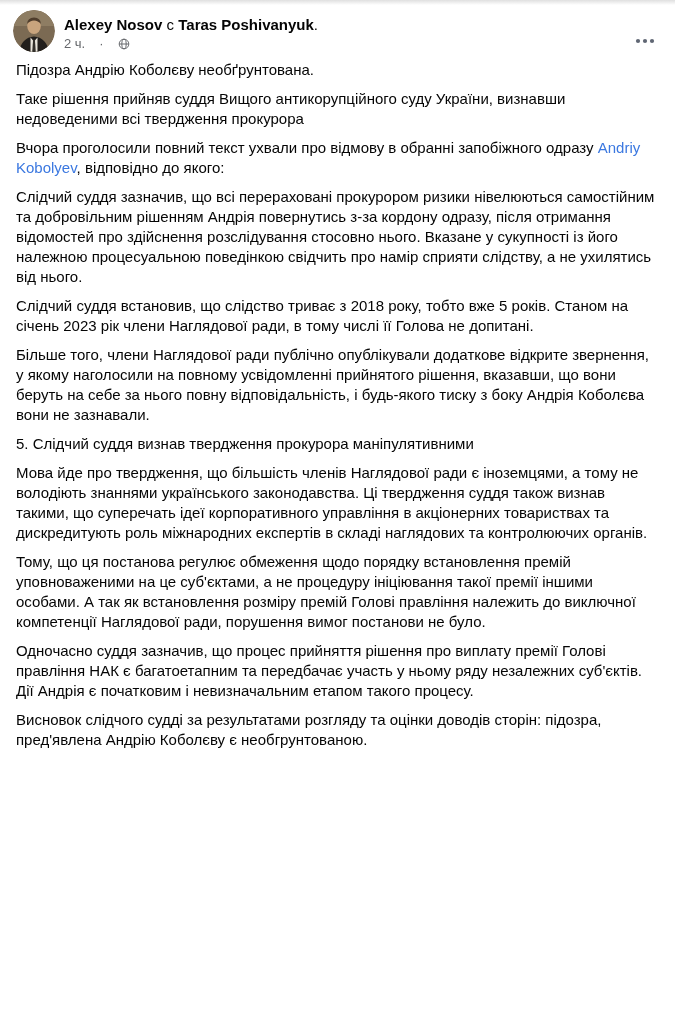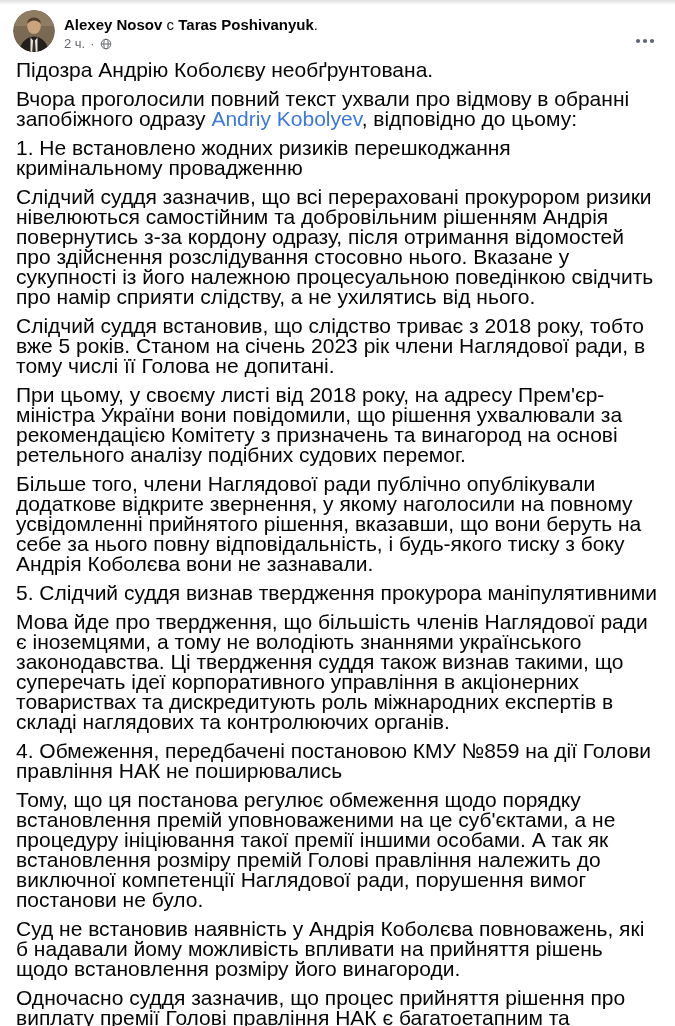--- a/index.html
+++ b/index.html
@@ -49,21 +49,21 @@
   .name-line a {
     font-weight: 700;
     color: #050505;
     text-decoration: none;
     cursor: pointer;
   }
   .name-connector { font-weight: 400; color: #050505; }
   .meta-line {
     display: flex;
     align-items: center;
-    gap: 5px;
+    gap: 14px;
     font-size: 13px;
     line-height: 17px;
     color: #65676b;
     margin-top: 1px;
   }
   .meta-line a {
     color: #65676b;
     text-decoration: none;
     cursor: pointer;
   }
@@ -78,21 +78,21 @@
     border-radius: 50%;
     display: flex;
     align-items: center;
   }
   
   .post-body {
     padding: 4px 16px 10px 16px;
   }
   .post-body p {
     margin: 0 0 9px 0;
-    font-size: 21px;
+    font-size: 15px;
     line-height: 20px;
     color: #050505;
     word-wrap: break-word;
   }
   .post-body p:last-child { margin-bottom: 0; }
   .mention-link {
     color: #3b78e0;
     text-decoration: none;
     cursor: pointer;
   }
@@ -145,28 +145,25 @@
       <svg width="20" height="6" viewBox="0 0 20 6">
         <circle cx="3" cy="3" r="2.1" fill="#5f6673"></circle>
         <circle cx="10" cy="3" r="2.1" fill="#5f6673"></circle>
         <circle cx="17" cy="3" r="2.1" fill="#5f6673"></circle>
       </svg>
     </button>
   </header>
 
   <div class="post-body">
     <p>Підозра Андрію Коболєву необґрунтована.</p>
-    <p><span>Вчора проголосили повний текст ухвали про відмову в обранні запобіжного одразу </span><a class="mention-link">Andriy Kobolyev</a><span>, відповідно до цьому:</span></p>
-    <p>1. Не встановлено жодних ризиків перешкоджання кримінальному провадженню</p>
+    <p>Таке рішення прийняв суддя Вищого антикорупційного суду України, визнавши недоведеними всі твердження прокурора</p>
+    <p><span>Вчора проголосили повний текст ухвали про відмову в обранні запобіжного одразу </span><a class="mention-link">Andriy Kobolyev</a><span>, відповідно до якого:</span></p>
     <p>Слідчий суддя зазначив, що всі перераховані прокурором ризики нівелюються самостійним та добровільним рішенням Андрія повернутись з-за кордону одразу, після отримання відомостей про здійснення розслідування стосовно нього. Вказане у сукупності із його належною процесуальною поведінкою свідчить про намір сприяти слідству, а не ухилятись від нього.</p>
     <p>Слідчий суддя встановив, що слідство триває з 2018 року, тобто вже 5 років. Станом на січень 2023 рік члени Наглядової ради, в тому числі її Голова не допитані.</p>
-    <p>При цьому, у своєму листі від 2018 року, на адресу Прем'єр-міністра України вони повідомили, що рішення ухвалювали за рекомендацією Комітету з призначень та винагород на основі ретельного аналізу подібних судових перемог.</p>
     <p>Більше того, члени Наглядової ради публічно опублікували додаткове відкрите звернення, у якому наголосили на повному усвідомленні прийнятого рішення, вказавши, що вони беруть на себе за нього повну відповідальність, і будь-якого тиску з боку Андрія Коболєва вони не зазнавали.</p>
     <p>5. Слідчий суддя визнав твердження прокурора маніпулятивними</p>
     <p>Мова йде про твердження, що більшість членів Наглядової ради є іноземцями, а тому не володіють знаннями українського законодавства. Ці твердження суддя також визнав такими, що суперечать ідеї корпоративного управління в акціонерних товариствах та дискредитують роль міжнародних експертів в складі наглядових та контролюючих органів.</p>
-    <p>4. Обмеження, передбачені постановою КМУ №859 на дії Голови правління НАК не поширювались</p>
     <p>Тому, що ця постанова регулює обмеження щодо порядку встановлення премій уповноваженими на це суб'єктами, а не процедуру ініціювання такої премії іншими особами. А так як встановлення розміру премій Голові правління належить до виключної компетенції Наглядової ради, порушення вимог постанови не було.</p>
-    <p>Суд не встановив наявність у Андрія Коболєва повноважень, які б надавали йому можливість впливати на прийняття рішень щодо встановлення розміру його винагороди.</p>
     <p>Одночасно суддя зазначив, що процес прийняття рішення про виплату премії Голові правління НАК є багатоетапним та передбачає участь у ньому ряду незалежних суб'єктів. Дії Андрія є початковим і невизначальним етапом такого процесу.</p>
     <p>Висновок слідчого судді за результатами розгляду та оцінки доводів сторін: підозра, пред'явлена Андрію Коболєву є необгрунтованою.</p>
   </div>
 
 </article>
 
 </body></html>

